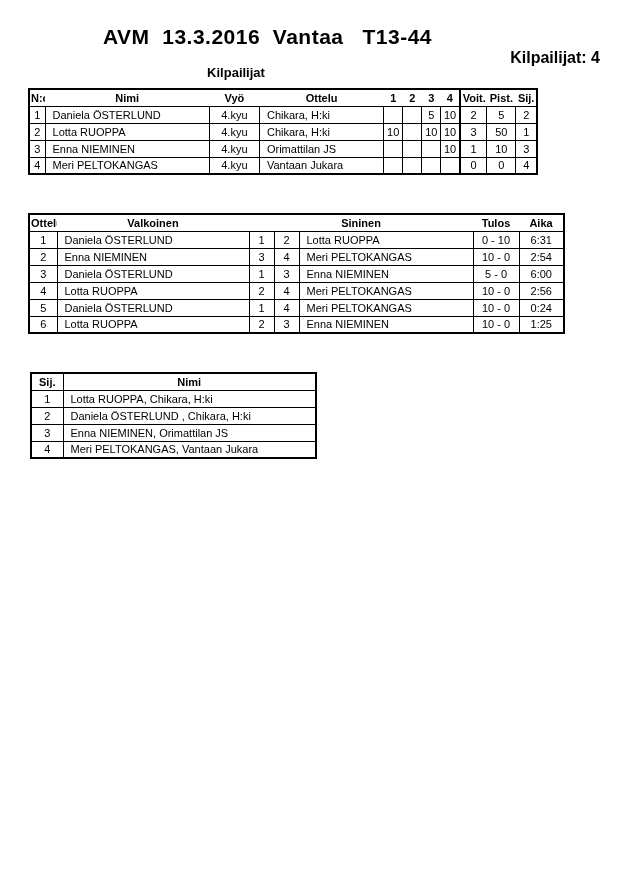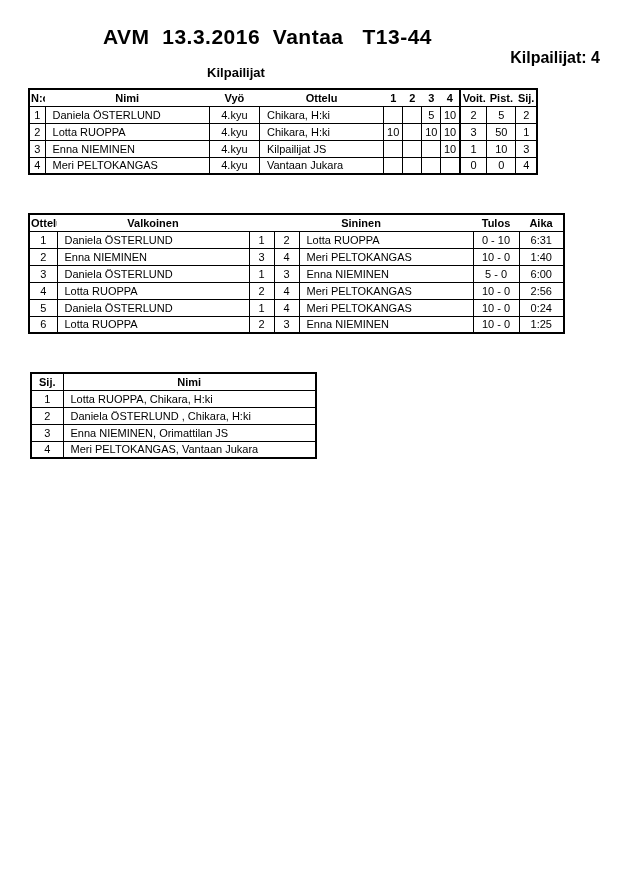--- a/index.html
+++ b/index.html
@@ -110,21 +110,21 @@
         <td class="c">10</td>
         <td class="c">10</td>
         <td class="c thick">3</td>
         <td class="c">50</td>
         <td class="c">1</td>
       </tr>
       <tr>
         <td class="c">3</td>
         <td class="l">Enna NIEMINEN</td>
         <td class="c">4.kyu</td>
-        <td class="l">Kilpailijat JS</td>
+        <td class="l">Orimattilan JS</td>
         <td class="c"></td>
         <td class="c"></td>
         <td class="c"></td>
         <td class="c">10</td>
         <td class="c thick">1</td>
         <td class="c">10</td>
         <td class="c">3</td>
       </tr>
       <tr>
         <td class="c">4</td>
@@ -171,21 +171,21 @@
         <td class="c">0 - 10</td>
         <td class="c">6:31</td>
       </tr>
       <tr>
         <td class="c">2</td>
         <td class="l">Enna NIEMINEN</td>
         <td class="c">3</td>
         <td class="c">4</td>
         <td class="l">Meri PELTOKANGAS</td>
         <td class="c">10 - 0</td>
-        <td class="c">1:40</td>
+        <td class="c">2:54</td>
       </tr>
       <tr>
         <td class="c">3</td>
         <td class="l">Daniela ÖSTERLUND</td>
         <td class="c">1</td>
         <td class="c">3</td>
         <td class="l">Enna NIEMINEN</td>
         <td class="c">5 - 0</td>
         <td class="c">6:00</td>
       </tr>

